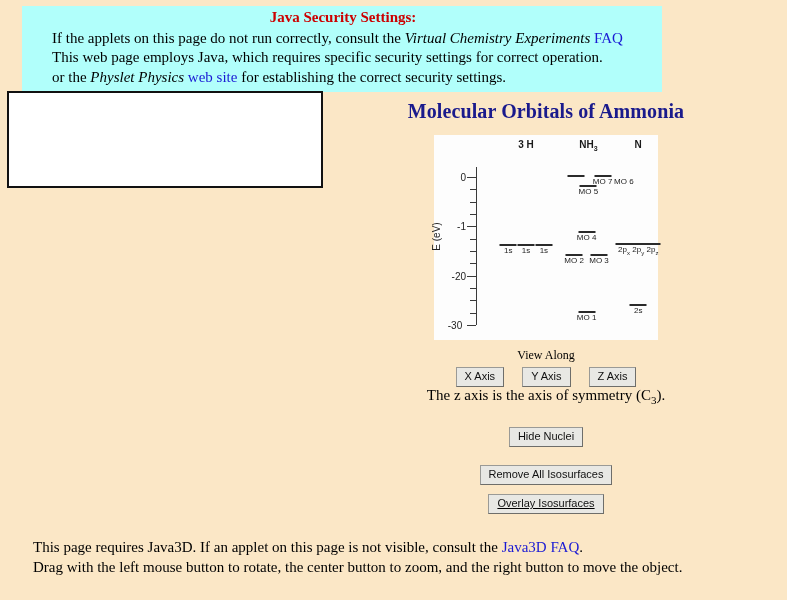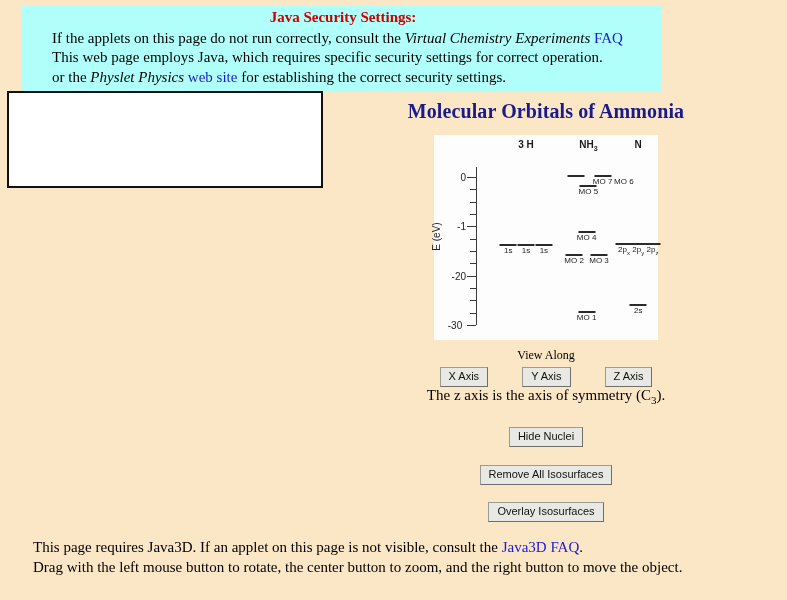--- a/index.html
+++ b/index.html
@@ -157,21 +157,21 @@
   
   #view-along-label {
     font-size: 12px;
     margin-top: 8px;
     font-family: "Liberation Serif", serif;
   }
   .btn-row {
     margin-top: 4px;
     display: flex;
     justify-content: center;
-    gap: 34px;
+    gap: 18px;
   }
   .btn {
     font-family: "Liberation Sans", sans-serif;
     font-size: 11px;
     color: #111;
     background: #E8E8E4;
     border: 1px solid #9a9a96;
     border-right-color: #6e6e6a;
     border-bottom-color: #6e6e6a;
     padding: 2px 8px 3px 8px;
@@ -285,21 +285,21 @@
   <div id="sym-note"><span>The z axis is the axis of symmetry (C</span><sub>3</sub><span>).</span></div>
 
   <div class="single-btn-row" style="margin-top:21px;">
     <button class="btn">Hide Nuclei</button>
   </div>
 
   <div class="single-btn-row" style="margin-top:18px;">
     <button class="btn">Remove All Isosurfaces</button>
   </div>
 
-  <div class="single-btn-row" style="margin-top:17px;">
+  <div class="single-btn-row" style="margin-top:9px;text-decoration:underline;">
     <button class="btn">Overlay Isosurfaces</button>
   </div>
 </div>
 
 <div id="footer">
   <span class="foot-line"><span>This page requires Java3D. If an applet on this page is not visible, consult the </span><a href="#" class="lnk">Java3D FAQ</a><span>.</span></span>
   <span class="foot-line">Drag with the left mouse button to rotate, the center button to zoom, and the right button to move the object.</span>
 </div>
 
 </body></html>

